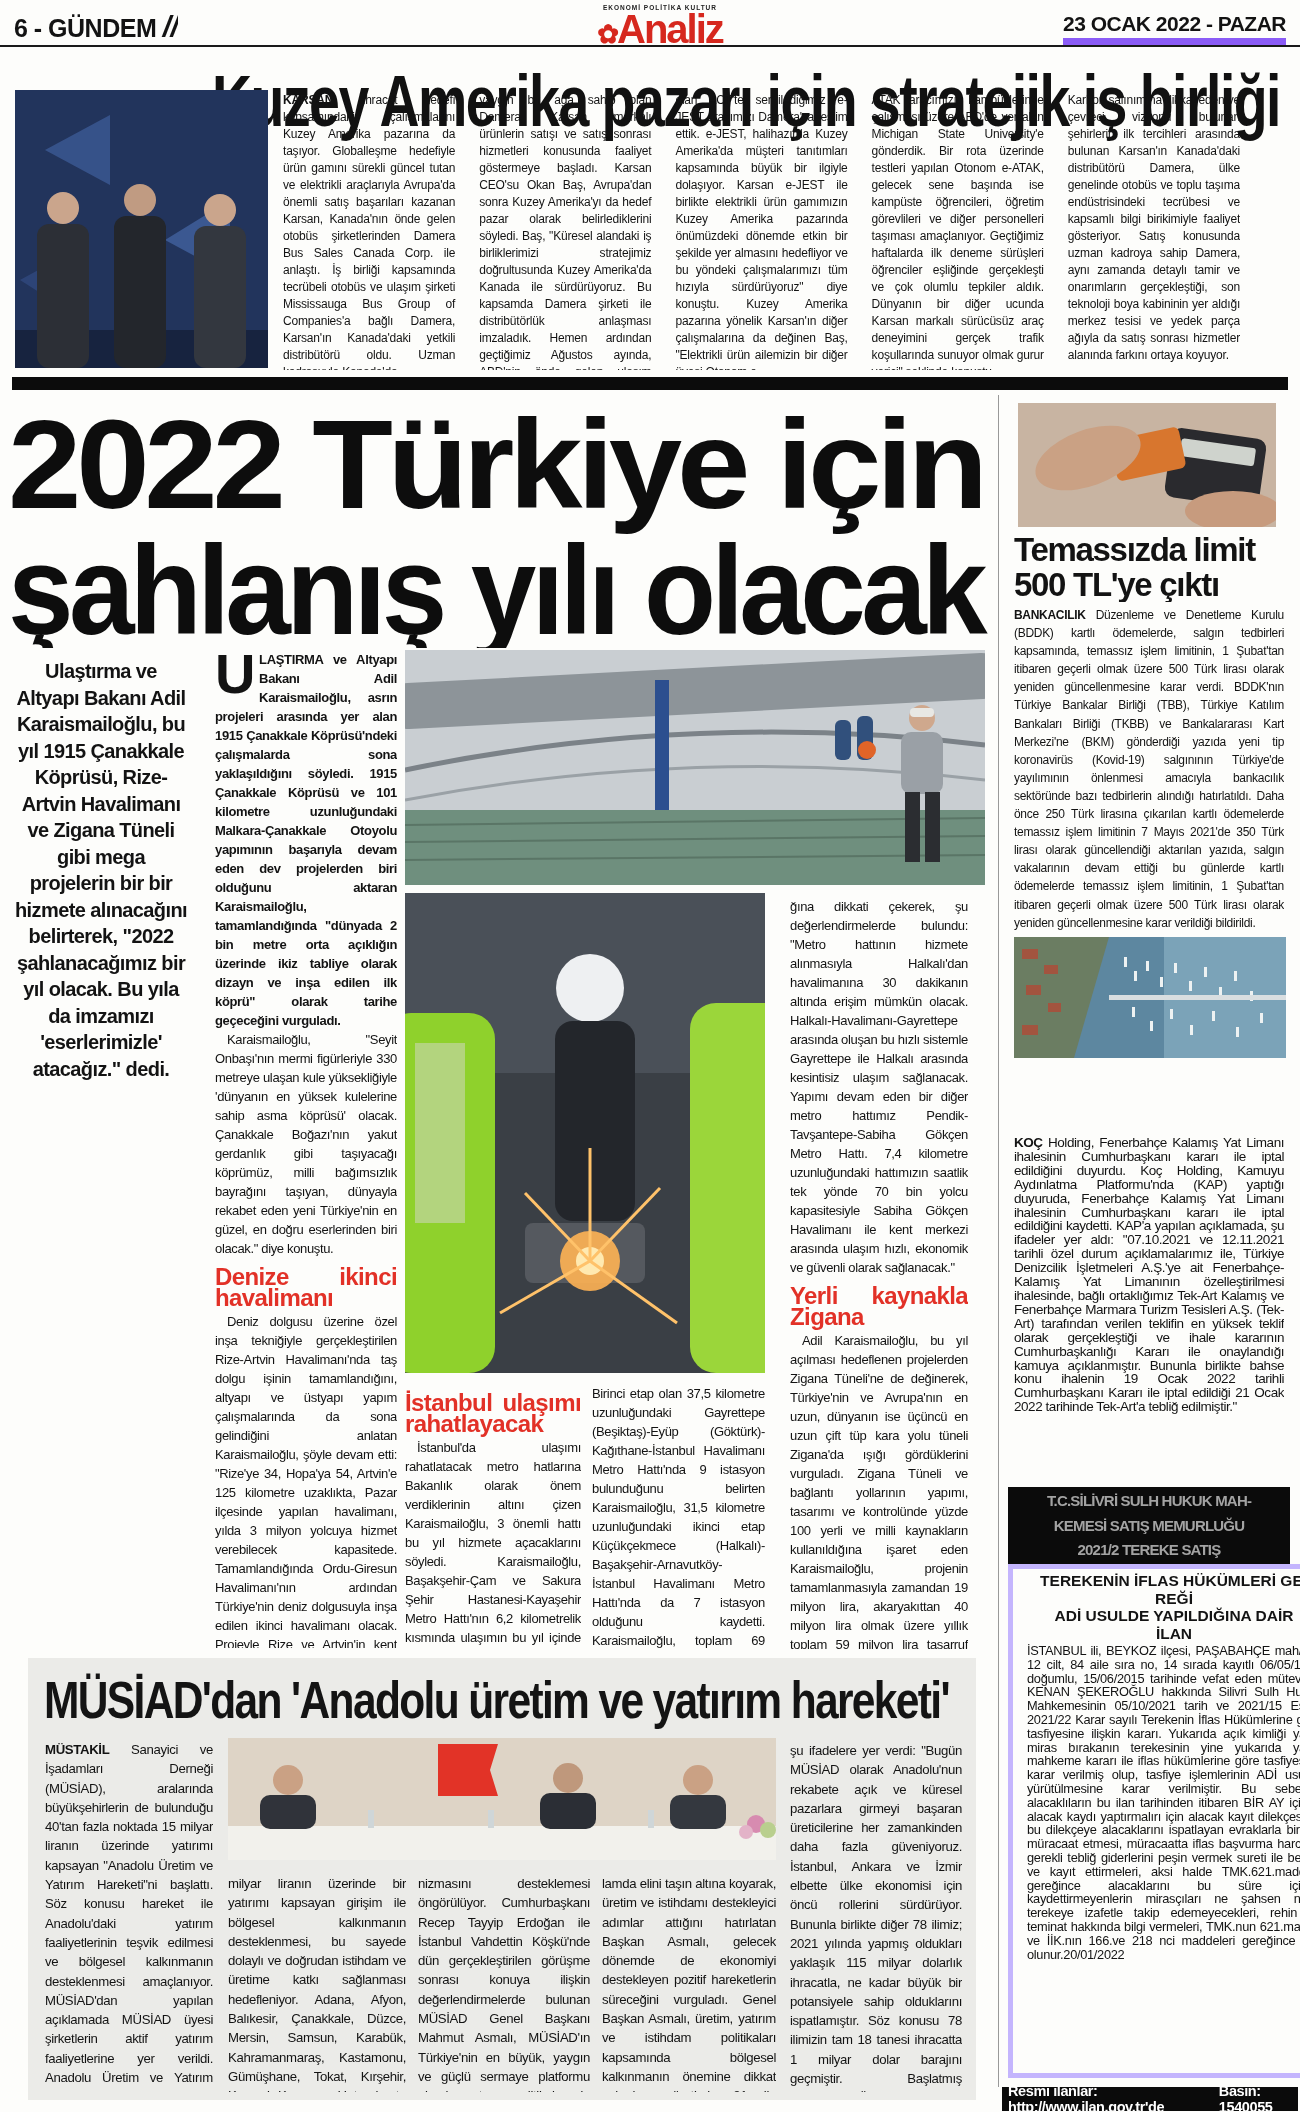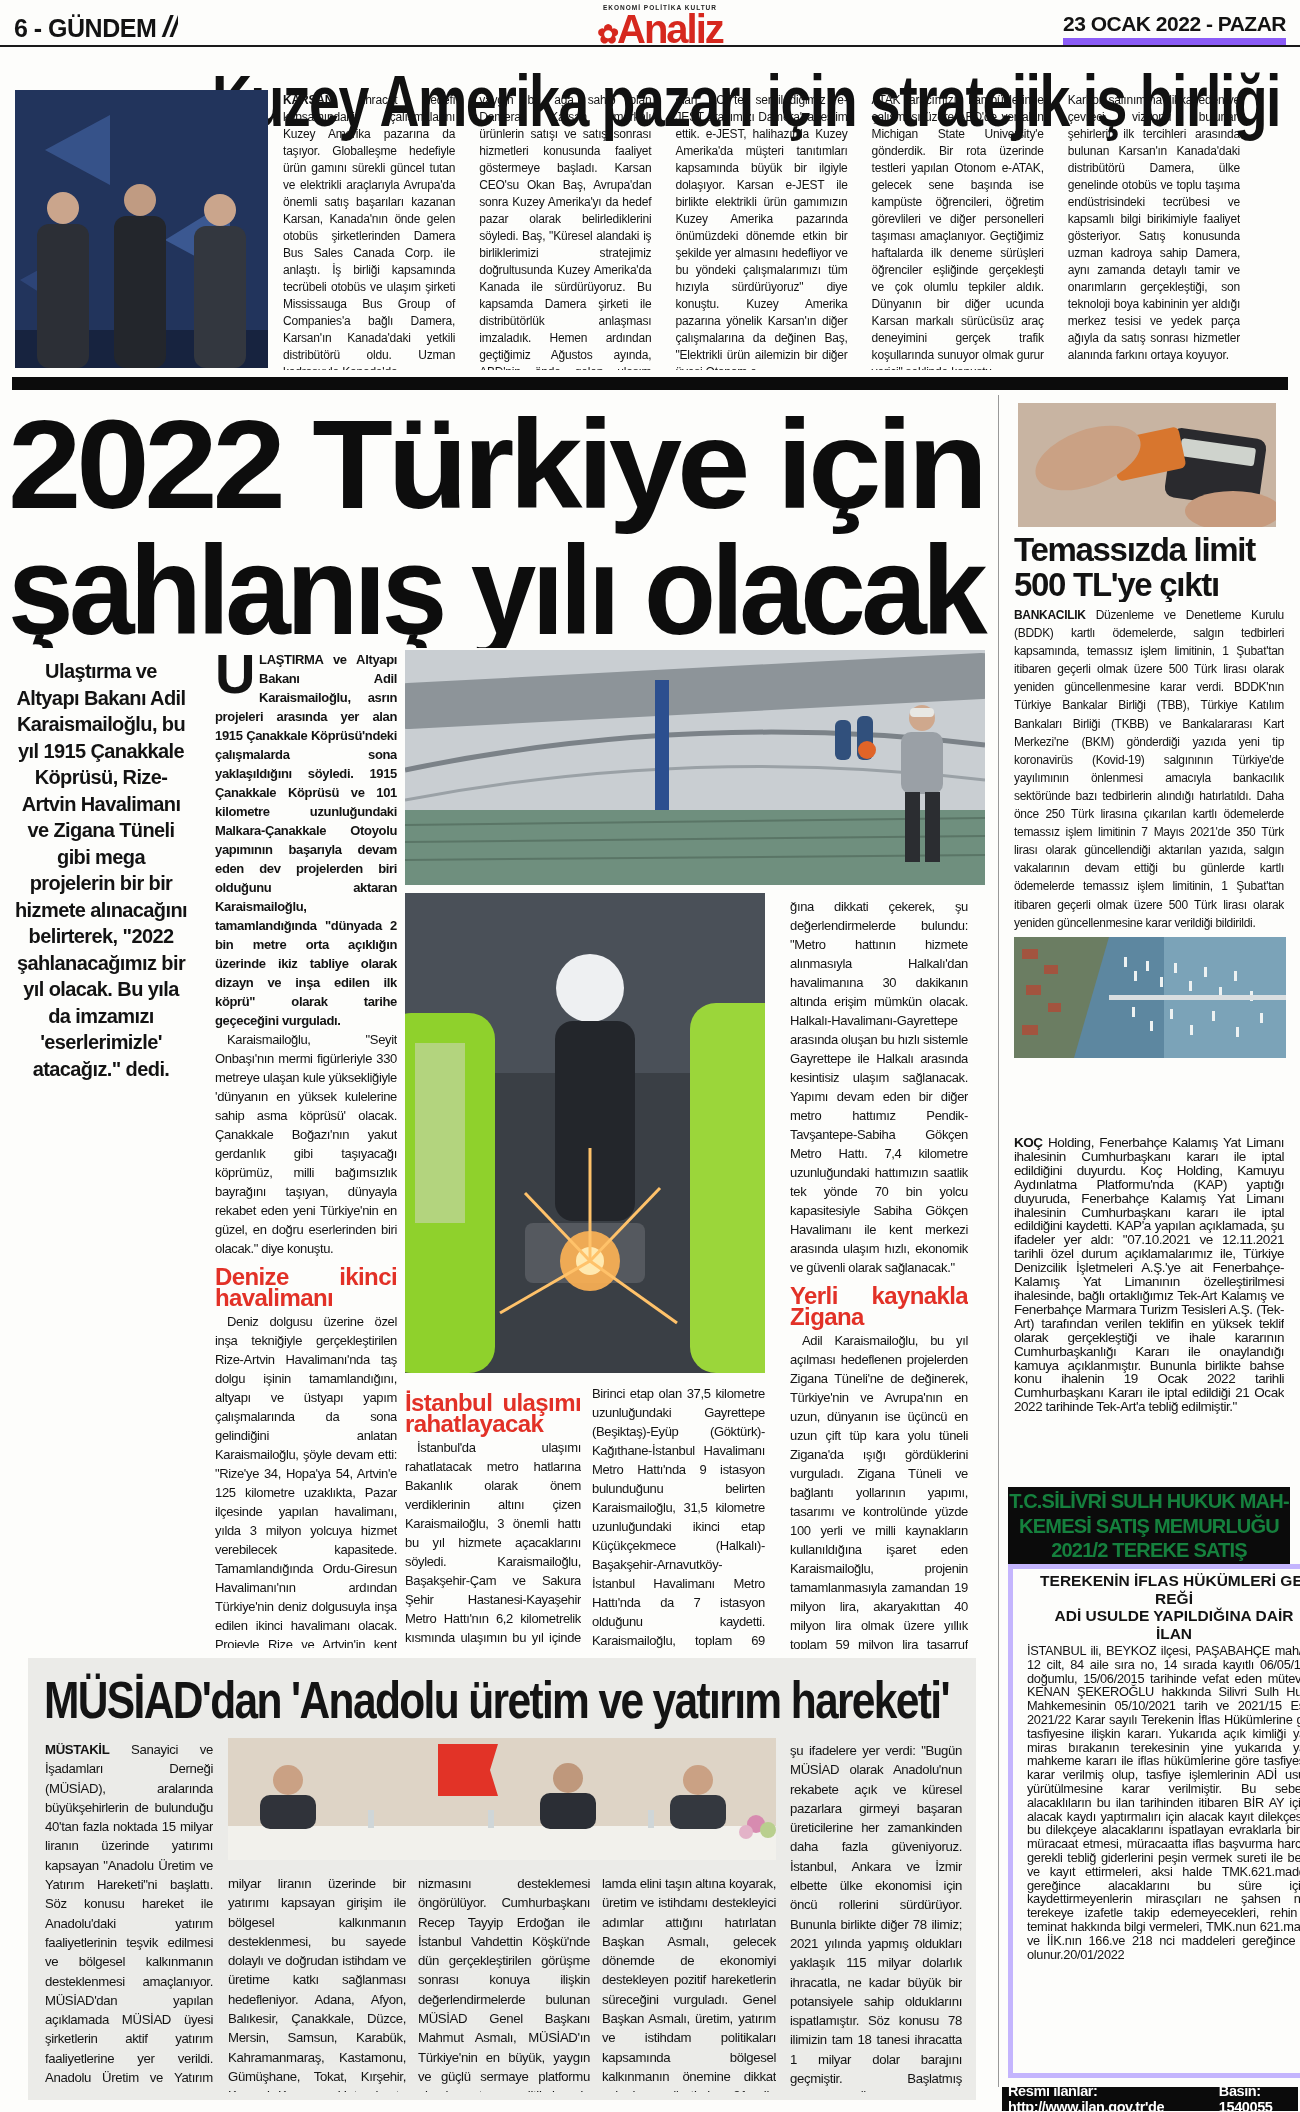--- a/index.html
+++ b/index.html
@@ -39,22 +39,22 @@
   .subhead{color:#e23127;font-weight:800;font-size:24px;line-height:21px;letter-spacing:-0.6px;margin:8px 0 4px 0;}
   .dropcap{float:left;font-size:56px;line-height:44px;font-weight:800;padding:2px 4px 0 0;}
   
   .vrule{left:998px;top:395px;width:1px;height:1692px;background:#999;}
   .pos-photo{left:1018px;top:403px;width:258px;height:124px;}
   .rail-h{left:1014px;top:532px;width:275px;font-size:33px;line-height:35px;font-weight:800;letter-spacing:-1.3px;}
   .t-body{left:1014px;top:606px;width:270px;height:326px;}
   .marina-photo{left:1014px;top:937px;width:272px;height:121px;}
   .f-h{left:1014px;top:1064px;width:275px;font-size:33px;line-height:35px;font-weight:800;letter-spacing:-1.3px;}
   .f-body{left:1014px;top:1136px;width:270px;height:346px;font-size:13.5px;line-height:13.9px;letter-spacing:-0.45px;}
-  .blackbox{left:1008px;top:1487px;width:282px;background:#0b0b0b;color:#15803d;text-align:center;
-            font-size:20px;line-height:24.5px;font-weight:800;padding:2px 0 4px 0;letter-spacing:-0.8px;}
+  .blackbox{left:1008px;top:1487px;width:282px;background:#0b0b0b;color:#a3a3a3;text-align:center;
+            font-size:15px;line-height:24.5px;font-weight:800;padding:2px 0 4px 0;letter-spacing:-0.8px;}
   .legal{left:1008px;top:1564px;width:332px;height:514px;border:5px solid #c4b5fd;box-sizing:border-box;padding:3px 14px;}
   .legal-head{text-align:center;font-weight:800;font-size:15.5px;line-height:17.5px;}
   .legal-body{font-size:12.8px;line-height:13.8px;letter-spacing:-0.3px;margin-top:2px;}
   .footerbar{left:1002px;top:2087px;width:296px;height:24px;background:#0b0b0b;color:#fff;
              font-size:14.5px;font-weight:800;display:flex;align-items:center;justify-content:space-between;padding:0 6px;box-sizing:border-box;letter-spacing:-0.4px;gap:27px;}
   
   .graybox{left:28px;top:1658px;width:948px;height:442px;background:#ebebe8;}
   .mu-h{left:44px;top:1668px;}
   .mu-col{font-size:13.2px;line-height:19.3px;letter-spacing:-0.35px;}
   .mu1{left:45px;top:1740px;width:168px;height:352px;}

